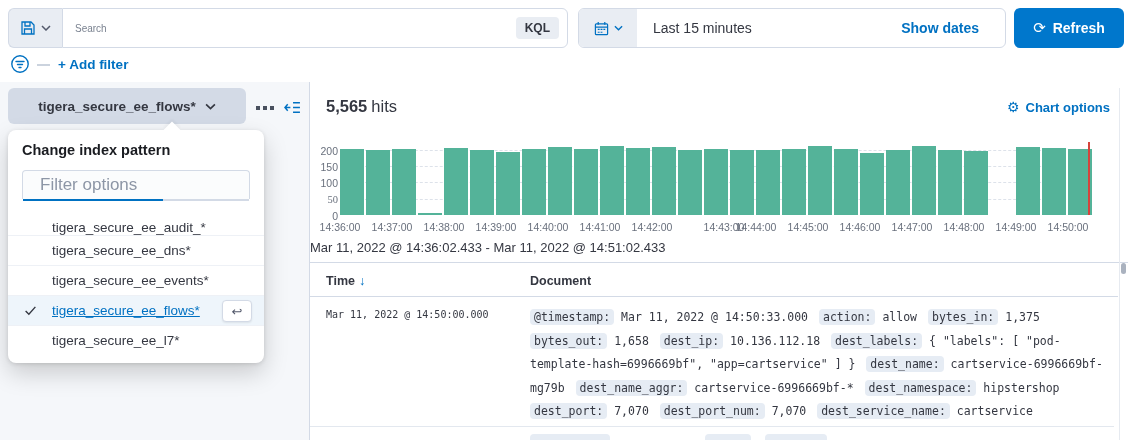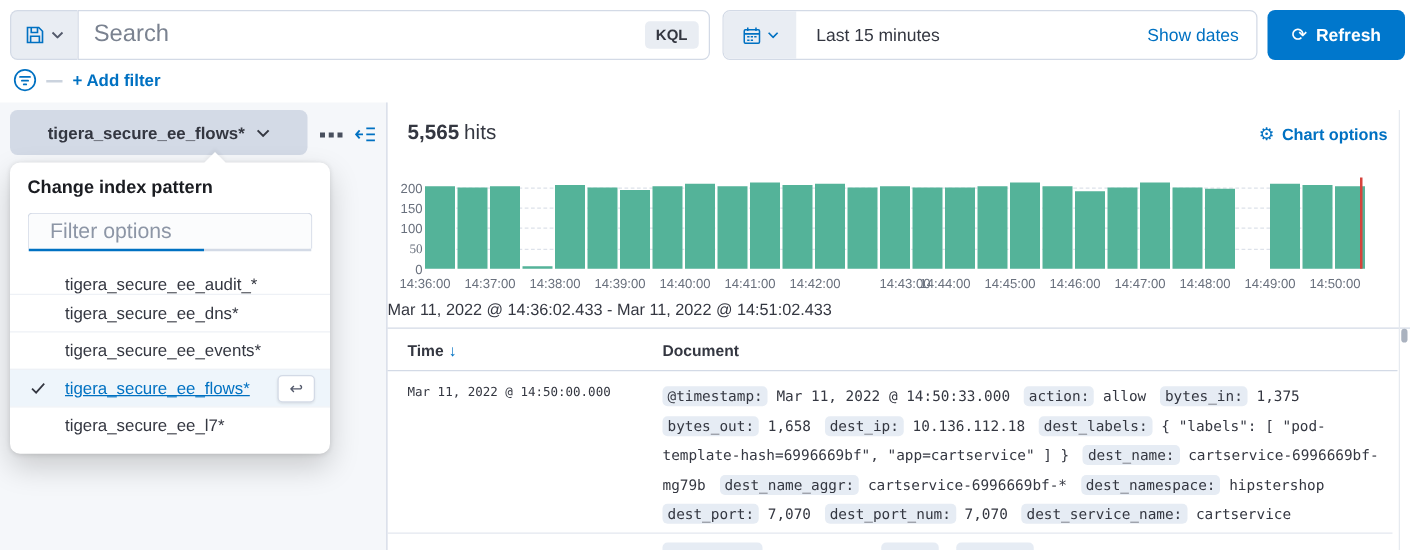--- a/index.html
+++ b/index.html
@@ -6,32 +6,32 @@
   html,body { width:1128px; height:440px; overflow:hidden; background:#fff;
     font-family:"Liberation Sans","DejaVu Sans",sans-serif; color:#343741; }
   .abs { position:absolute; }
 
   
   .saved-btn { left:8px; top:8px; width:54px; height:40px; background:#e9edf3;
     border:1px solid #d3dae6; border-right:none; border-radius:6px 0 0 6px;
     display:flex; align-items:center; justify-content:center; gap:5px; cursor:pointer; }
   .search-box { left:62px; top:8px; width:506px; height:40px; background:#fff;
     border:1px solid #d3dae6; border-radius:0 6px 6px 0; display:flex; align-items:center; }
-  .search-box input { flex:1; border:none; outline:none; font-size:19px; padding:0 12px;
+  .search-box input { flex:1; border:none; outline:none; font-size:10px; padding:0 12px;
     font-family:inherit; color:#15803d; background:transparent; }
   .search-box input::placeholder { color:#7a8290; }
   .kql-badge { background:#e9edf3; color:#343741; font-weight:bold; font-size:12px;
     padding:4px 9px; border-radius:4px; margin-right:8px; }
   .date-group { left:578px; top:8px; width:428px; height:40px; background:#fff;
     border:1px solid #d3dae6; border-radius:6px; display:flex; align-items:center; }
   .cal-btn { width:58px; height:38px; background:#e9edf3; border-radius:5px 0 0 5px;
     display:flex; align-items:center; justify-content:center; gap:5px; cursor:pointer; }
   .time-range { font-size:14px; margin-left:16px; color:#343741; }
-  .show-dates { margin-left:auto; margin-right:14px; color:#0071c2; font-size:14px;
-    font-weight:400; cursor:pointer; }
+  .show-dates { margin-left:auto; margin-right:26px; color:#0071c2; font-size:14px;
+    font-weight:700; cursor:pointer; }
   .refresh-btn { left:1014px; top:8px; width:110px; height:40px; background:#0077cc;
     border:none; border-radius:6px; color:#fff; font-size:14px; font-weight:bold;
     display:flex; align-items:center; justify-content:center; gap:7px; cursor:pointer;
     font-family:inherit; }
   .refresh-glyph { font-size:15px; font-weight:normal; }
 
   
   .filter-icon { left:10px; top:54px; }
   .filter-dash { left:37px; top:64px; width:13px; height:2px; background:#cbd3de; }
   .add-filter { left:58px; top:57px; color:#0071c2; font-size:13.5px; font-weight:600; cursor:pointer; }

